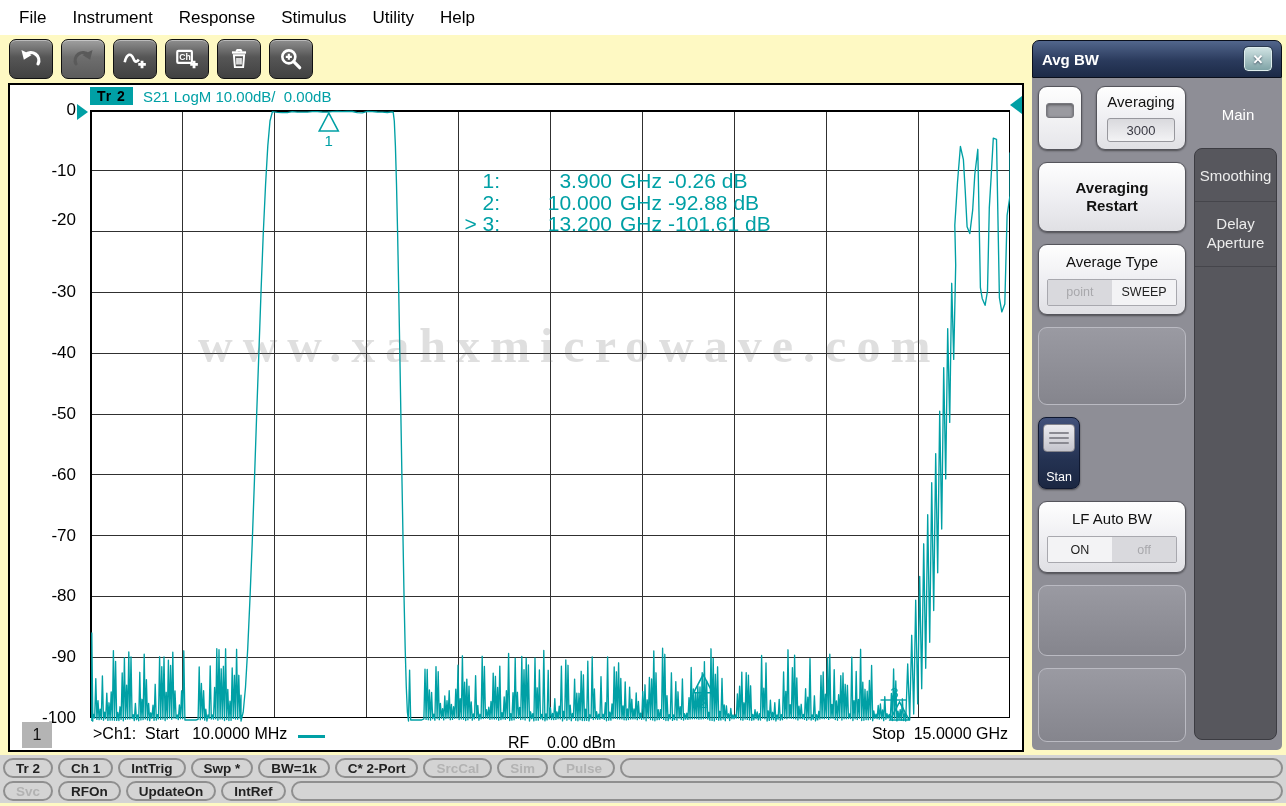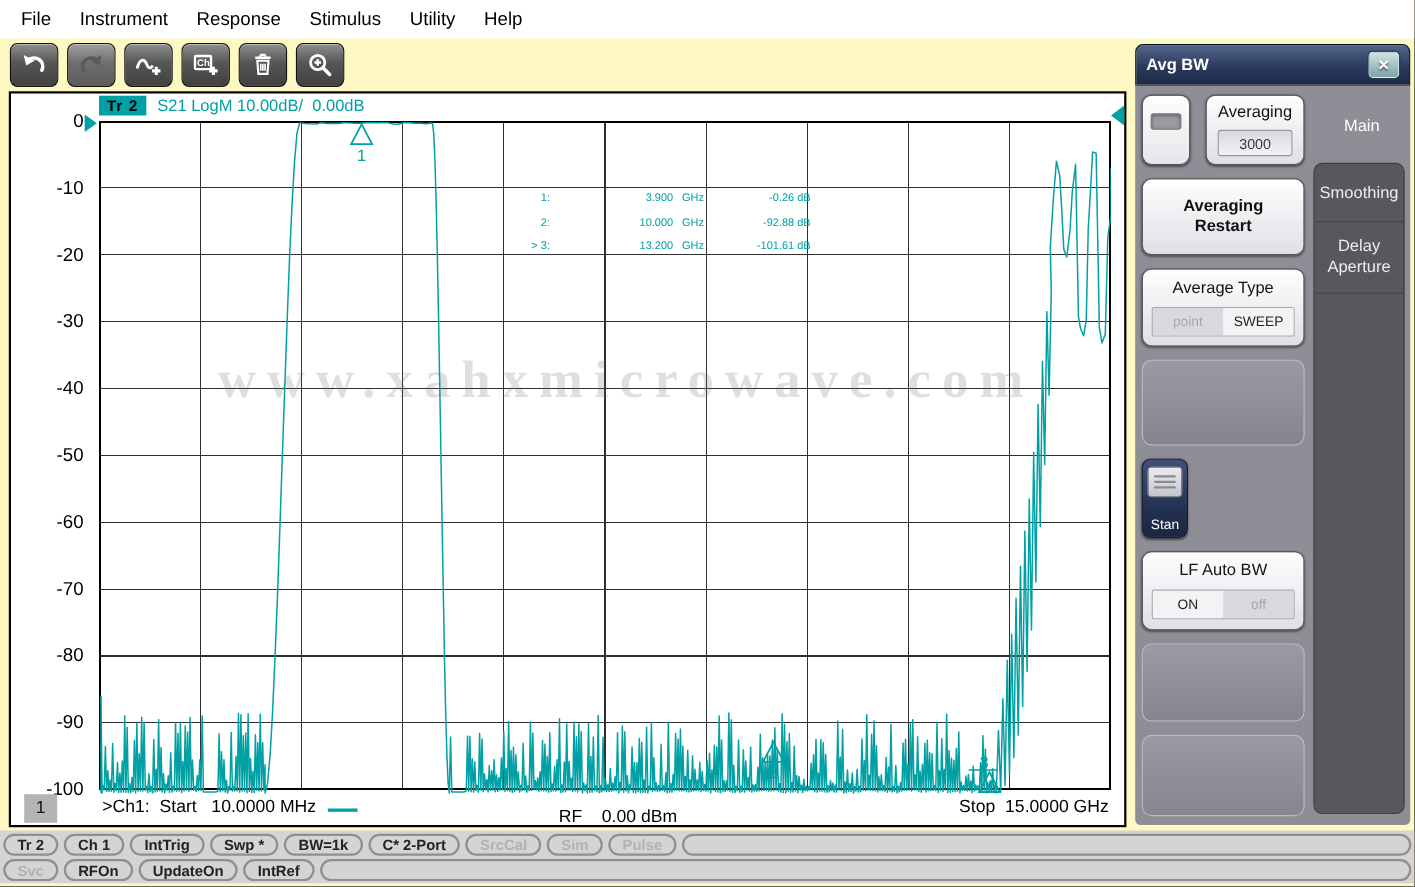--- a/index.html
+++ b/index.html
@@ -31,21 +31,21 @@
   .arrow-left{position:absolute;left:67px;top:19px;width:0;height:0;
               border-left:11px solid #00a0a5;border-top:8px solid transparent;border-bottom:8px solid transparent;}
   .arrow-right{position:absolute;left:1000px;top:11px;width:0;height:0;
               border-right:12px solid #00a0a5;border-top:9px solid transparent;border-bottom:9px solid transparent;}
   #grid{position:absolute;left:80px;top:25px;}
   .ylabel{position:absolute;left:8px;width:58px;text-align:right;font-size:17px;color:#000;
           height:20px;line-height:20px;}
   .mtri{fill:none;stroke:#00a0a5;stroke-width:1.6;}
   .mlabel{fill:#00a0a5;font-size:15px;font-family:"Liberation Sans",sans-serif;}
   .mline{stroke:#00a0a5;stroke-width:1.4;}
-  #readout{position:absolute;left:420px;top:85px;color:#00a0a5;font-size:10px;}
+  #readout{position:absolute;left:420px;top:85px;color:#00a0a5;font-size:21px;}
   .rrow{height:21.5px;line-height:21px;white-space:nowrap;}
   .mid{display:inline-block;width:70px;text-align:right;}
   .mfreq{display:inline-block;width:112px;text-align:right;}
   .munit{display:inline-block;width:48px;margin-left:8px;text-align:left;}
   .mval{display:inline-block;width:69px;text-align:right;}
 
   #plot-footer{position:absolute;left:0;top:633px;width:1012px;height:32px;font-size:16px;color:#000;}
   #diagram-badge{position:absolute;left:12px;top:4px;width:30px;height:26px;background:#b4b4b4;
                  color:#111;text-align:center;line-height:26px;}
   .ch{position:absolute;left:83px;top:7px;white-space:pre;}
@@ -194,21 +194,21 @@
   <div id="plot">
     <div id="trace-header">
       <span id="trace-badge">Tr 2</span>
       <span id="trace-title">S21 LogM 10.00dB/  0.00dB</span>
     </div>
     <div class="arrow-left"></div>
     <div class="arrow-right"></div>
     <div id="ylabels">
         <div class="ylabel" style="top: 15px;">0</div>
         <div class="ylabel" style="top: 75.8px;">-10</div>
-        <div class="ylabel" style="top: 137px;">-20</div>
+        <div class="ylabel" style="top: 125px;">-20</div>
         <div class="ylabel" style="top: 197.4px;">-30</div>
         <div class="ylabel" style="top: 258.2px;">-40</div>
         <div class="ylabel" style="top: 319px;">-50</div>
         <div class="ylabel" style="top: 379.8px;">-60</div>
         <div class="ylabel" style="top: 440.6px;">-70</div>
         <div class="ylabel" style="top: 501.4px;">-80</div>
         <div class="ylabel" style="top: 562.2px;">-90</div>
         <div class="ylabel" style="top: 623px;">-100</div>
       </div>
     <svg id="grid" width="920" height="612" viewBox="0 0 920 612">

